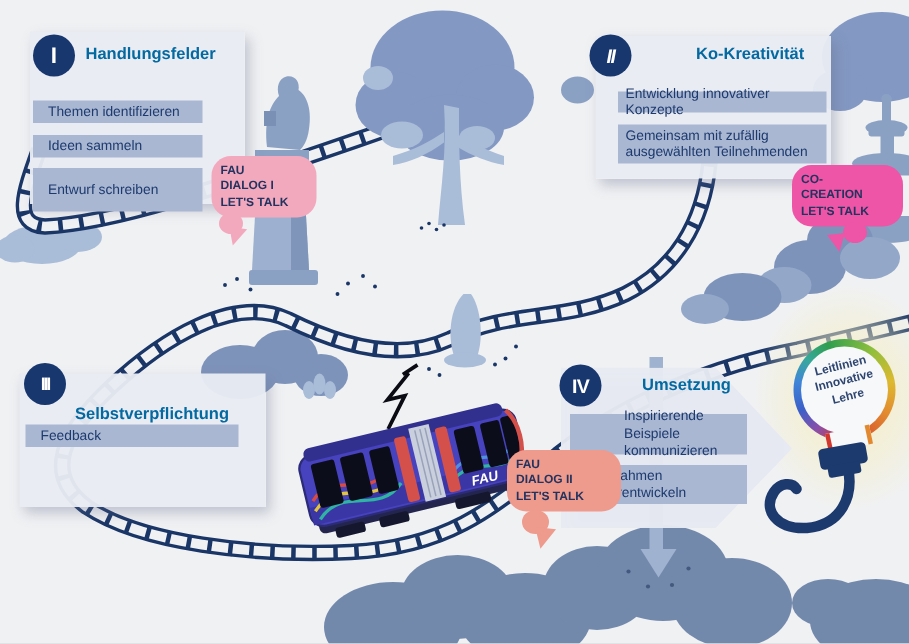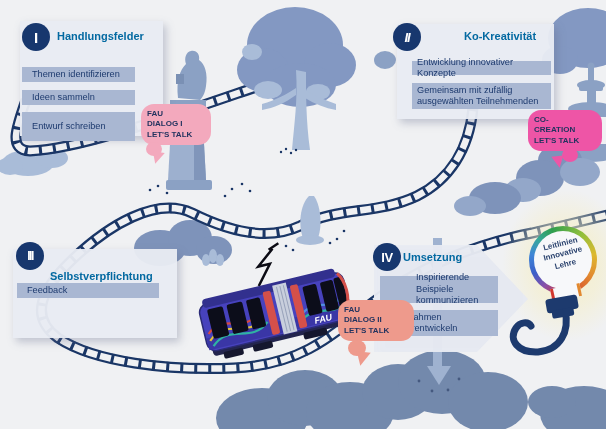--- a/index.html
+++ b/index.html
@@ -245,21 +245,21 @@
   <div class="item-bar pad4" style="left:412px;top:83px;width:139px;height:26px;">Gemeinsam mit zufällig
 ausgewählten Teilnehmenden</div>
 
   <div class="panel" style="left:13px;top:249px;width:164px;height:89px;"></div>
   <div class="badge n3" style="left:16px;top:242px;">III</div>
   <div class="ptitle" style="left:50px;top:270px;">Selbstverpflichtung</div>
   <div class="item-bar" style="left:17px;top:283px;width:142px;height:15px;">Feedback</div>
 
   <div class="panel arrow" style="left:374px;top:245px;width:154px;height:107px;"></div>
   <div class="badge n4" style="left:373px;top:243px;">IV</div>
-  <div class="ptitle" style="left:403px;top:251px;">Umsetzung</div>
+  <div class="ptitle" style="left:428px;top:251px;">Umsetzung</div>
   <div class="item-bar" style="left:380px;top:276px;width:118px;height:27px;padding-left:36px;">Inspirierende Beispiele
 kommunizieren</div>
   <div class="item-bar" style="left:380px;top:310px;width:118px;height:26px;">Maßnahmen
 weiterentwickeln</div>
 
   <div class="bubble" style="left:141px;top:104px;width:58px;background:#f3a9bd;">FAU
 DIALOG I
 LET'S TALK</div>
   <div class="lobe" style="left:146px;top:142px;width:16px;height:14px;background:#f3a9bd;"></div>
   <div class="tail" style="left:152px;top:152px;border-left:4px solid transparent;border-right:8px solid transparent;border-top:12px solid #f3a9bd;transform:rotate(8deg);"></div>

